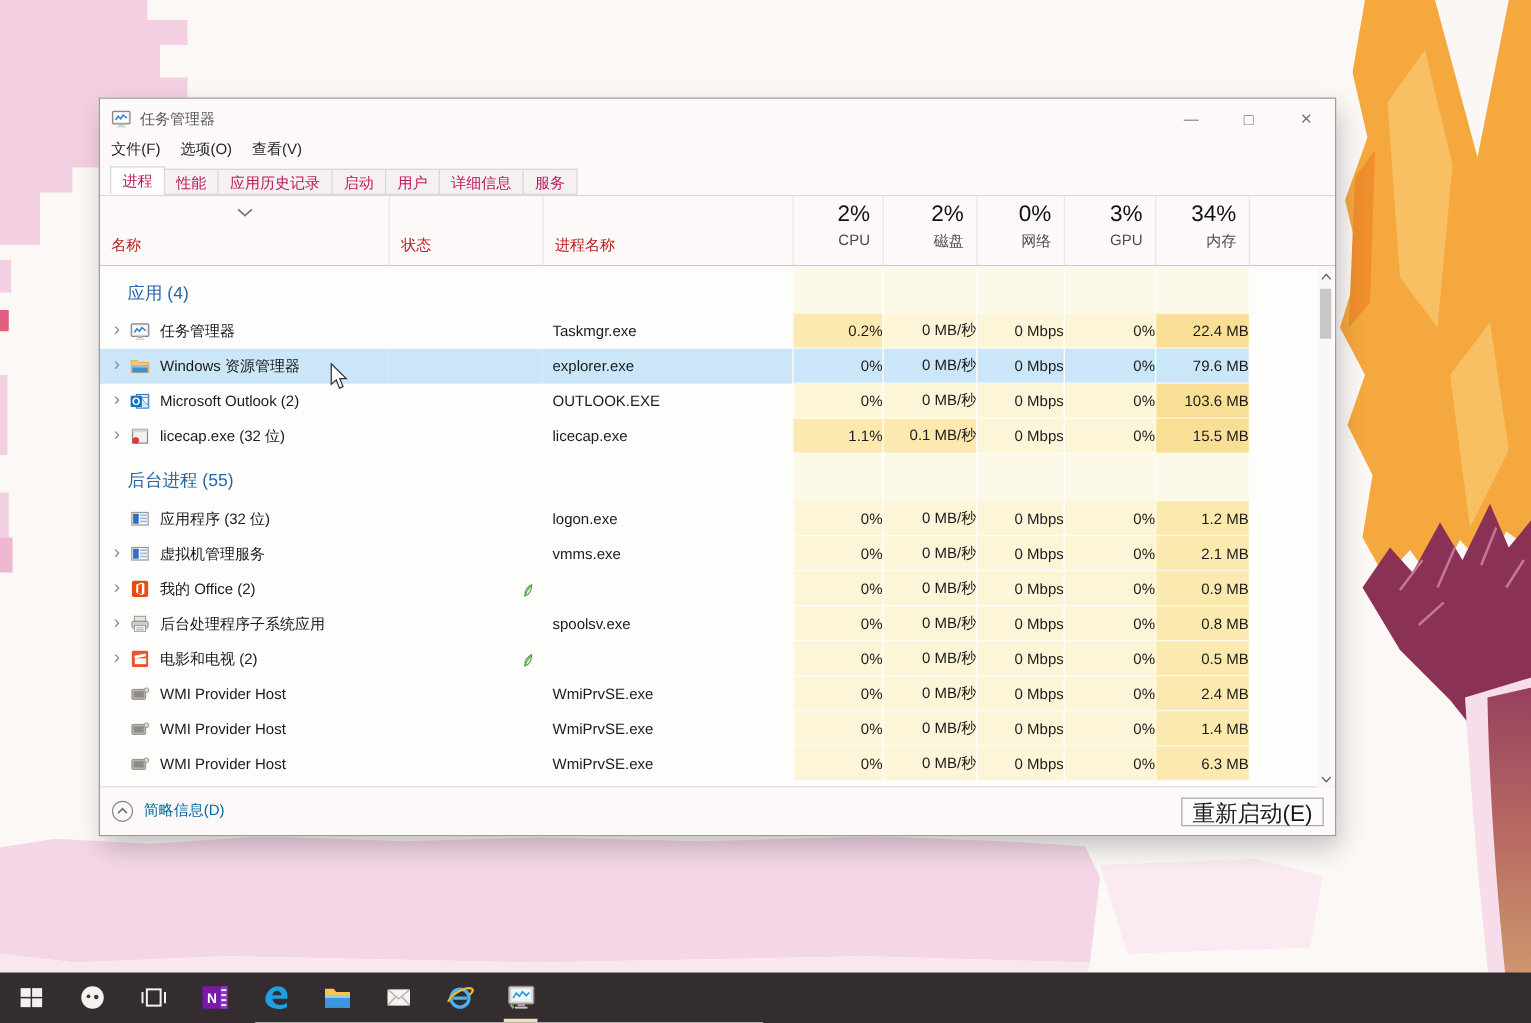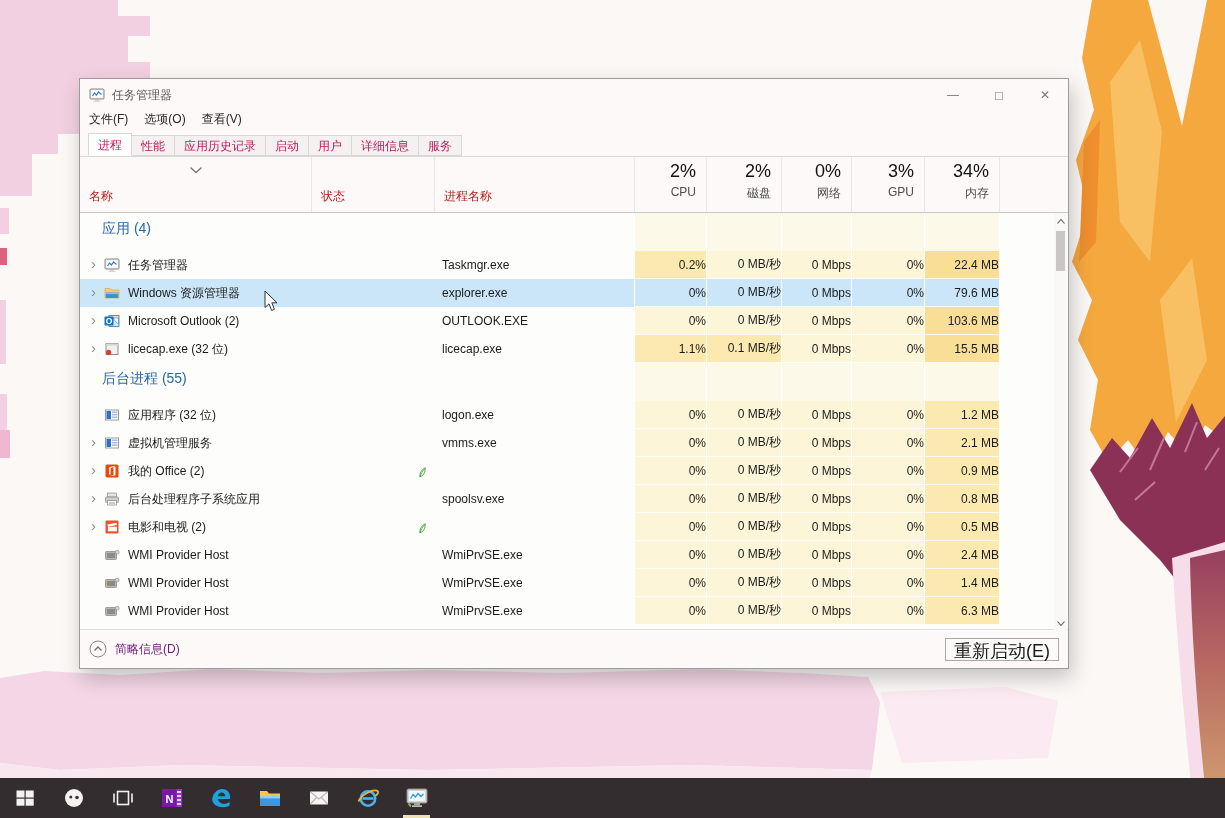--- a/index.html
+++ b/index.html
@@ -33,21 +33,21 @@
   .hlbl{position:absolute;left:9px;bottom:7px;font-size:12px;color:#b91c1c;white-space:nowrap}
   .sortchev{position:absolute;left:50%;top:9px;transform:translateX(-50%);width:13px;height:8px}
   .husage{text-align:right;padding:3px 10px 0 0}
   .pct{display:block;font-size:18px;color:#111;line-height:23px;font-weight:400}
   .ulabel{display:block;font-size:12px;color:#4d4d4d;margin-top:2px}
 
   
   .list{position:absolute;left:0;top:134px;width:988px;height:418px;overflow:hidden;background:#fdfdfc}
   .group-row,.row{display:grid;grid-template-columns:231px 123px 200px 72px 75px 70px 73px 75px 1fr}
   .group-row{height:38px}
-  .group-label-cell{grid-column:1/4;display:flex;align-items:center;padding:0 0 7px 22px}
+  .group-label-cell{grid-column:1/4;display:flex;align-items:flex-end;padding:0 0 7px 22px}
   .glabel{font-size:14px;color:var(--group_header_text,#2766a8)}
   .gval{border-left:1px solid rgba(255,255,255,.95);background:var(--heat_group,#fdf9e9)}
   .row{height:28px;font-size:12px;color:#1b1b1b}
   .name-cell{display:flex;align-items:center;padding-left:11px;white-space:nowrap;overflow:hidden}
   .chev{color:#8c8c8c;font-size:15px;line-height:1;width:13px;flex:0 0 13px;margin-top:-3px}
   .ricon{width:16px;height:16px;flex:0 0 16px;display:inline-flex;margin-right:8px}
   .ricon svg{width:16px;height:16px}
   .status-cell{display:flex;align-items:center;justify-content:flex-end;padding-right:6px}
   .leafi{width:15px;height:15px;display:inline-flex}
   .leafi svg{width:15px;height:15px}
@@ -64,21 +64,21 @@
   .scrollbar{position:absolute;right:1px;top:134px;width:13px;height:418px;background:#faf8f7;
     display:flex;flex-direction:column;align-items:center;z-index:3}
   .sb-btn{height:16px;width:13px;display:flex;align-items:center;justify-content:center}
   .sb-btn svg{width:8px;height:5px}
   .sb-thumb{width:9px;height:40px;background:#c9c6c5;margin-top:2px}
   .sb-down{margin-top:auto}
 
   
   .footer{position:absolute;left:0;bottom:0;width:988px;height:39px;border-top:1px solid #dedede;
     display:flex;align-items:center;padding:0 9px}
-  .detail-toggle{display:flex;align-items:center;gap:8px;font-size:12px;color:#701a75}
+  .detail-toggle{display:flex;gap:8px;font-size:12px;color:#0369a1}
   .detail-toggle svg{width:18px;height:18px}
   .restart{margin-left:auto;min-width:82px;height:23px;border:1px solid #a9a9a9;background:#fdfbfa;
     font-size:18px;color:#1a1a1a;font-family:inherit;padding:0 8px}
 
   
   .cursor{position:absolute;left:264px;top:290px;width:15px;height:22px;z-index:50}
 
   
   .taskbar{position:absolute;left:0;bottom:0;width:1225px;height:40px;background:var(--taskbar_bg,#332d30);
     display:flex;z-index:30}

